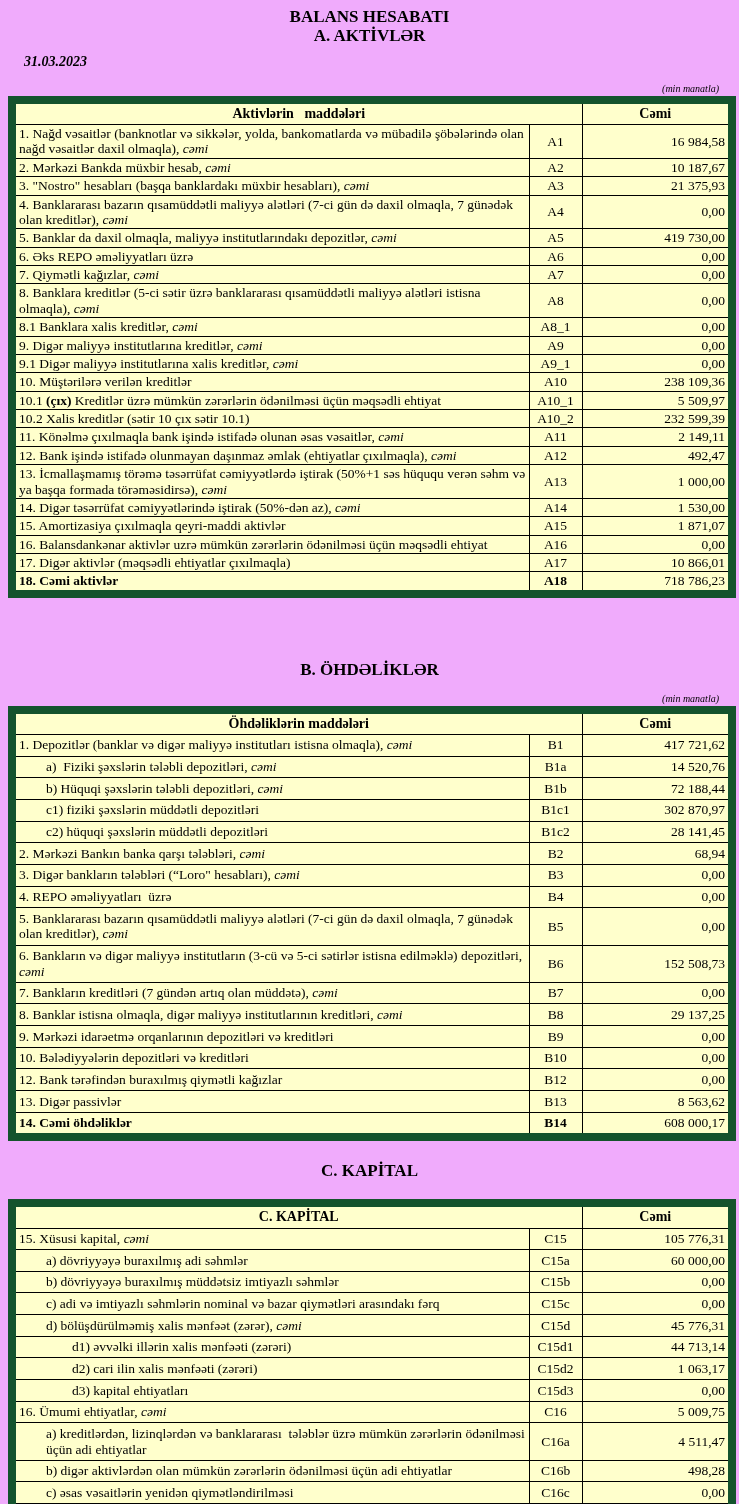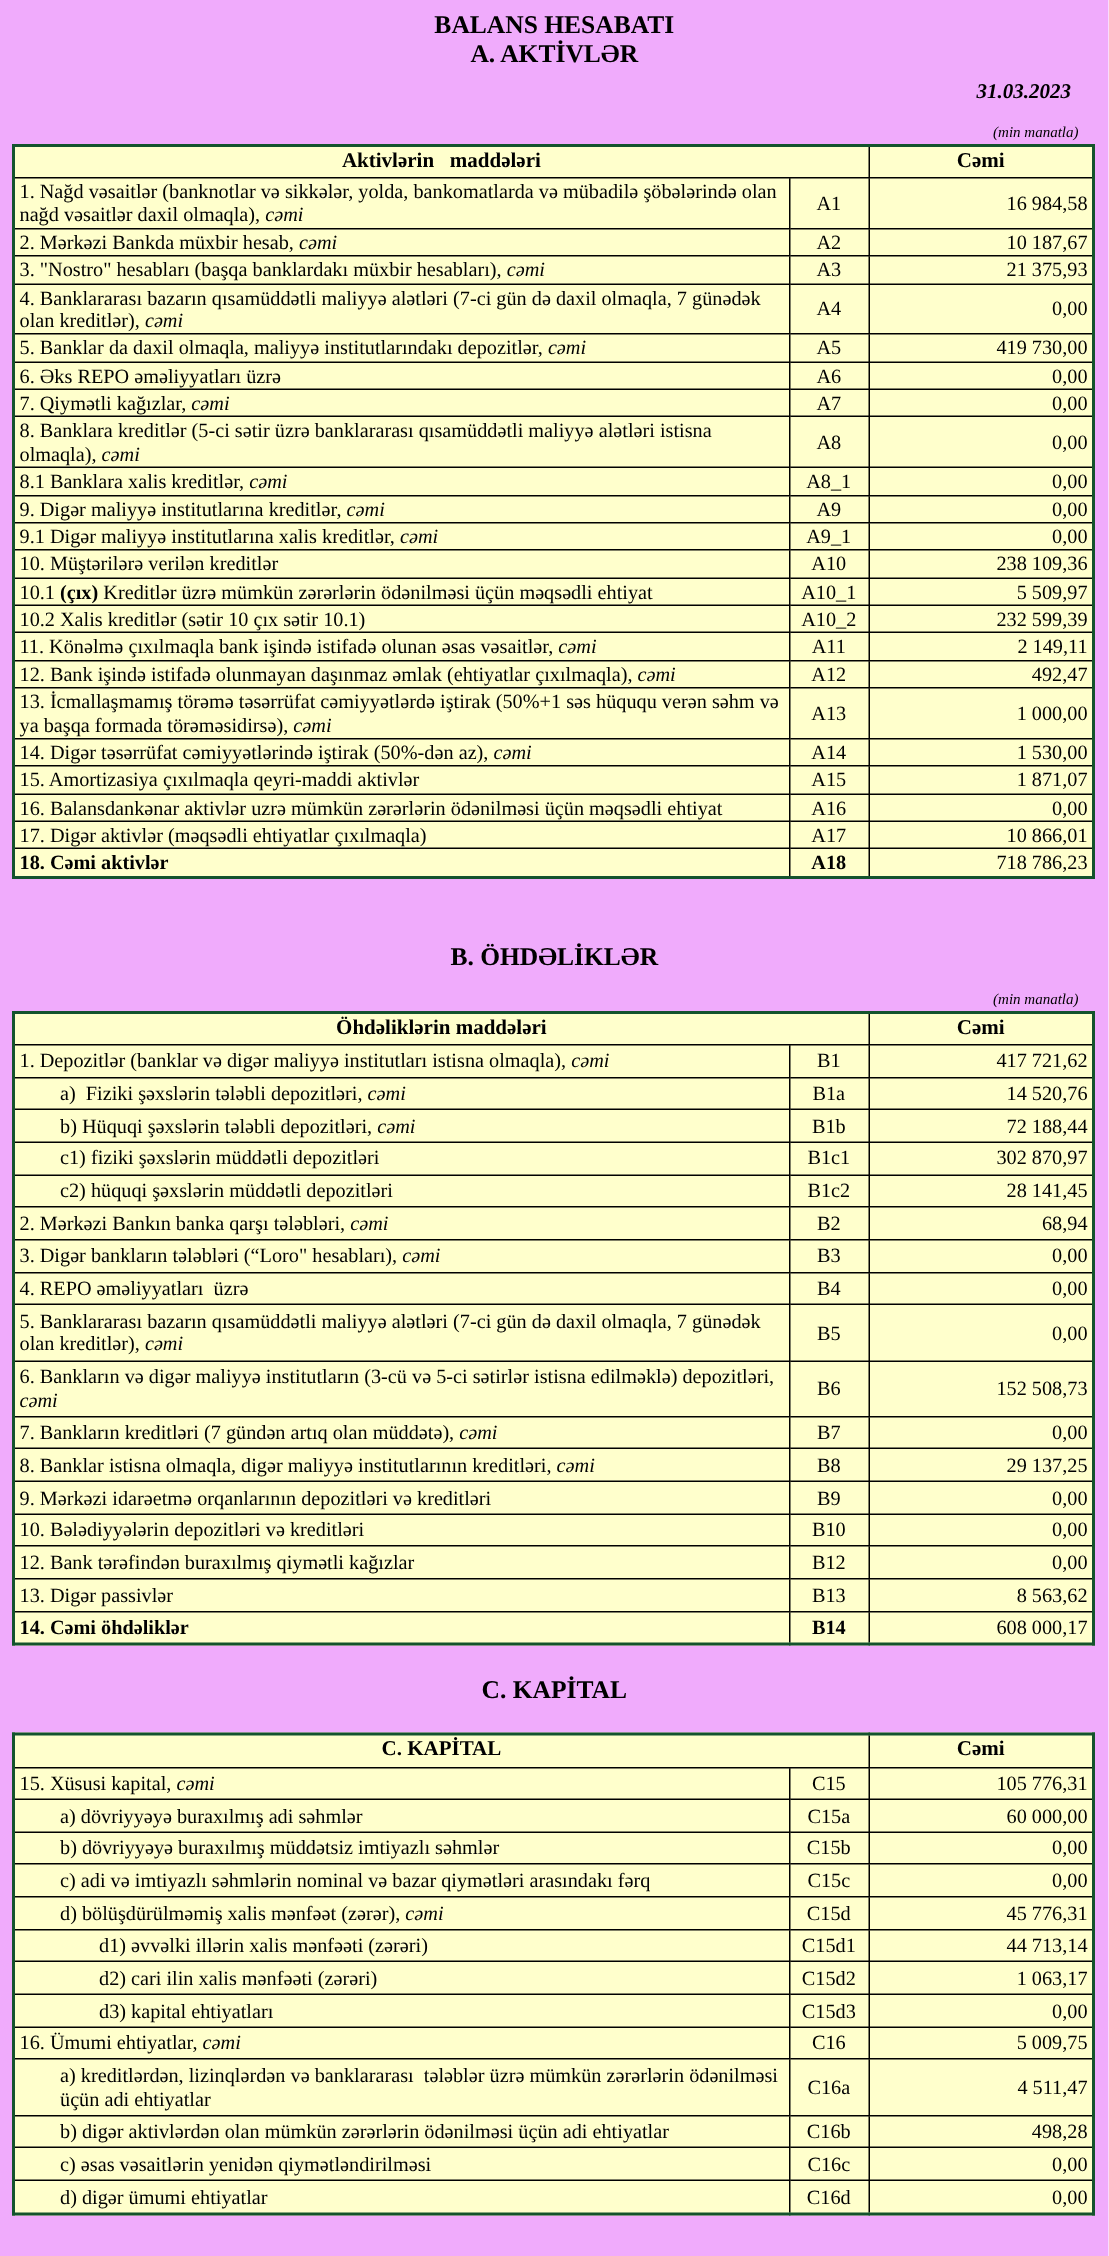--- a/index.html
+++ b/index.html
@@ -3,30 +3,30 @@
 <meta charset="utf-8">
 <style>
   html, body { margin:0; padding:0; background:#fff; }
   body {
     width:739px;
     font-family:"Liberation Serif","DejaVu Serif",serif;
     color:#000;
   }
   .page { width:739px; height:1504px; overflow:hidden; box-sizing:border-box; padding-top:7px; background:#f0abfc; }
   .doc-title { text-align:center; font-weight:bold; font-size:17px; line-height:19px; }
-  .report-date { text-align:right; font-style:italic; font-weight:bold; font-size:14px; padding-right:25px; margin-top:9px; }
+  .report-date { font-style:italic; font-weight:bold; font-size:14px; padding-right:25px; margin-top:9px;padding-left:24px; }
   .unit-note { text-align:right; font-style:italic; font-size:10px; padding-right:20px; margin-top:13px; margin-bottom:2px; }
-  .section-heading { text-align:center; font-weight:bold; font-size:17px; margin-top:42px; }
+  .section-heading { text-align:center; font-weight:bold; font-size:17px; margin-top:62px; }
   .section-heading.pre-table { margin-bottom:18px; margin-top:20px; }
   table.sheet {
     border-collapse:collapse;
     table-layout:fixed;
     width:720px;
     margin-left:8px;
-    border:2px solid #14532d;
+    border:8px solid #14532d;
     background:var(--cell-bg,#FFFFCC);
   }
   table.sheet th, table.sheet td {
     border:1px solid #000;
     background:var(--cell-bg,#FFFFCC);
     font-size:13.5px;
     vertical-align:middle;
     white-space:pre-wrap;
     word-wrap:break-word;
   }

